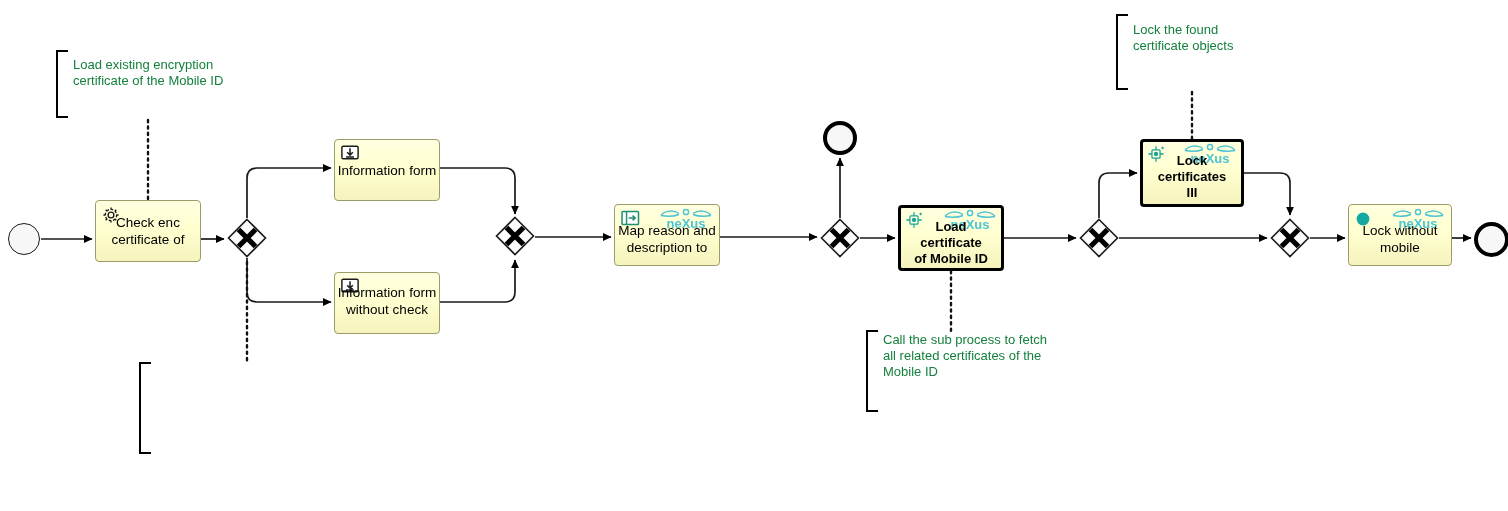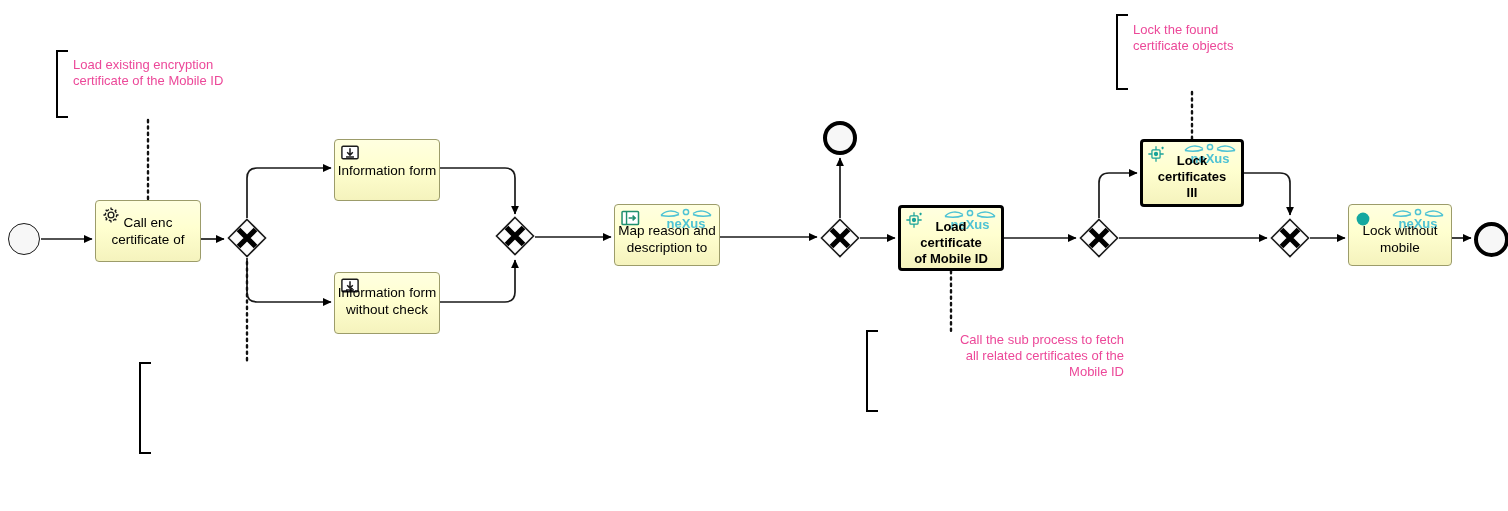--- a/index.html
+++ b/index.html
@@ -85,21 +85,21 @@
   .gateway {
     position: absolute;
     width: 40px; height: 40px;
   }
 
   
   .annotation {
     position: absolute;
     font-size: 13px;
     line-height: 16px;
-    color: #ec4899;
+    color: #15803d;
     white-space: pre-line;
     padding-left: 9px;
   }
   .annotation-bracket {
     position: absolute;
     border-left: 2.5px solid #000000;
     border-top: 2.5px solid #000000;
     border-bottom: 2.5px solid #000000;
     width: 12px;
   }
@@ -198,21 +198,21 @@
       <svg width="18" height="18" viewBox="0 0 20 20">
         <g fill="none" stroke="#1a1a1a" stroke-width="1.5">
           <circle cx="10" cy="10" r="3.2"></circle>
           <path d="M10,1.6 L10,4 M10,16 L10,18.4 M1.6,10 L4,10 M16,10 L18.4,10
                    M4.1,4.1 L5.8,5.8 M14.2,14.2 L15.9,15.9
                    M15.9,4.1 L14.2,5.8 M5.8,14.2 L4.1,15.9"></path>
           <circle cx="10" cy="10" r="6.3" stroke-dasharray="2.6,2.2"></circle>
         </g>
       </svg>
     </span>
-    <span class="node-label">Call enc
+    <span class="node-label">Check enc
 certificate of</span>
   </div>
 
   <div class="node" style="left:334px; top:139px; width:106px; height:62px;">
     <span class="task-icon">
       <svg width="18" height="15" viewBox="0 0 20 16">
         <rect x="1" y="1" width="18" height="14" rx="1.5" fill="#ffffff" stroke="#1a1a1a" stroke-width="1.6"></rect>
         <path d="M10,3.4 L10,10.4 M6.9,7.8 L10,11 L13.1,7.8" stroke="#1a1a1a" stroke-width="1.7" fill="none"></path>
         <path d="M5.6,13 L14.4,13" stroke="#1a1a1a" stroke-width="1.5"></path>
       </svg>
@@ -333,21 +333,21 @@
 mobile</span>
   </div>
 
   <div class="annotation-bracket" style="left:56px; top:50px; height:68px;"></div>
   <div class="annotation" style="left:64px; top:57px; width:240px;">Load existing encryption
 certificate of the Mobile ID</div>
 
   <div class="annotation-bracket" style="left:139px; top:362px; height:92px;"></div>
 
   <div class="annotation-bracket" style="left:866px; top:330px; height:82px;"></div>
-  <div class="annotation" style="left:874px; top:332px; width:250px;text-align:right;">Call the sub process to fetch
+  <div class="annotation" style="left:874px; top:332px; width:250px;">Call the sub process to fetch
 all related certificates of the
 Mobile ID</div>
 
   <div class="annotation-bracket" style="left:1116px; top:14px; height:76px;"></div>
   <div class="annotation" style="left:1124px; top:22px; width:220px;">Lock the found
 certificate objects</div>
 
 </div>
 
 </body></html>

